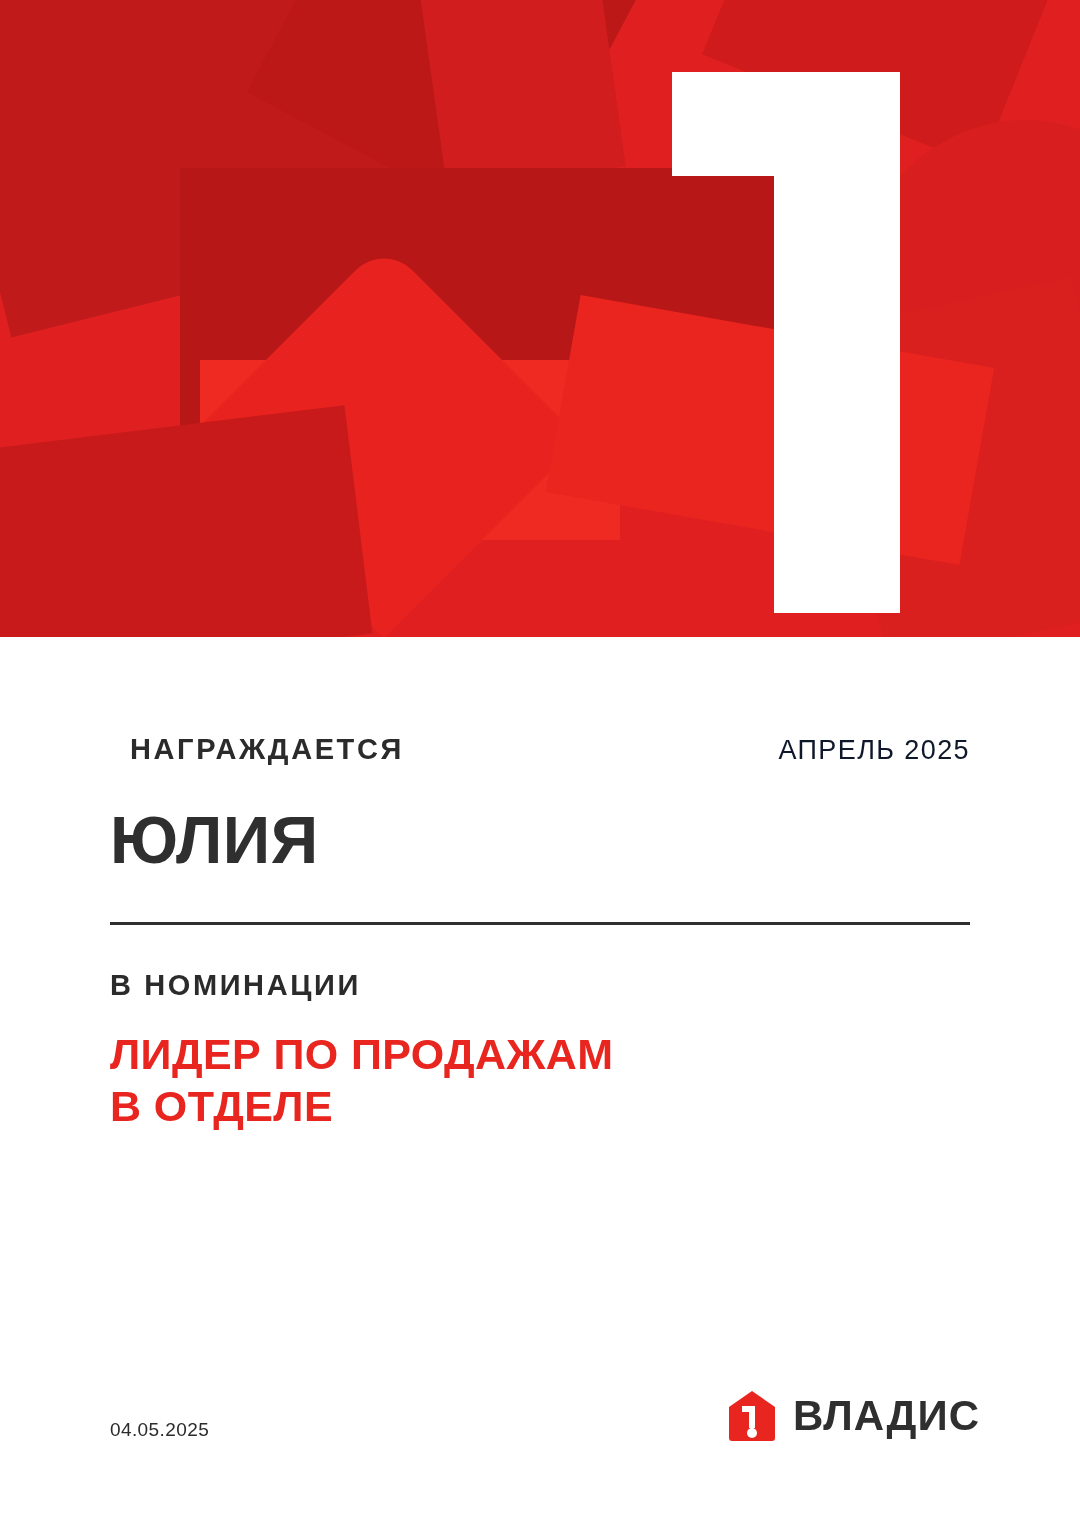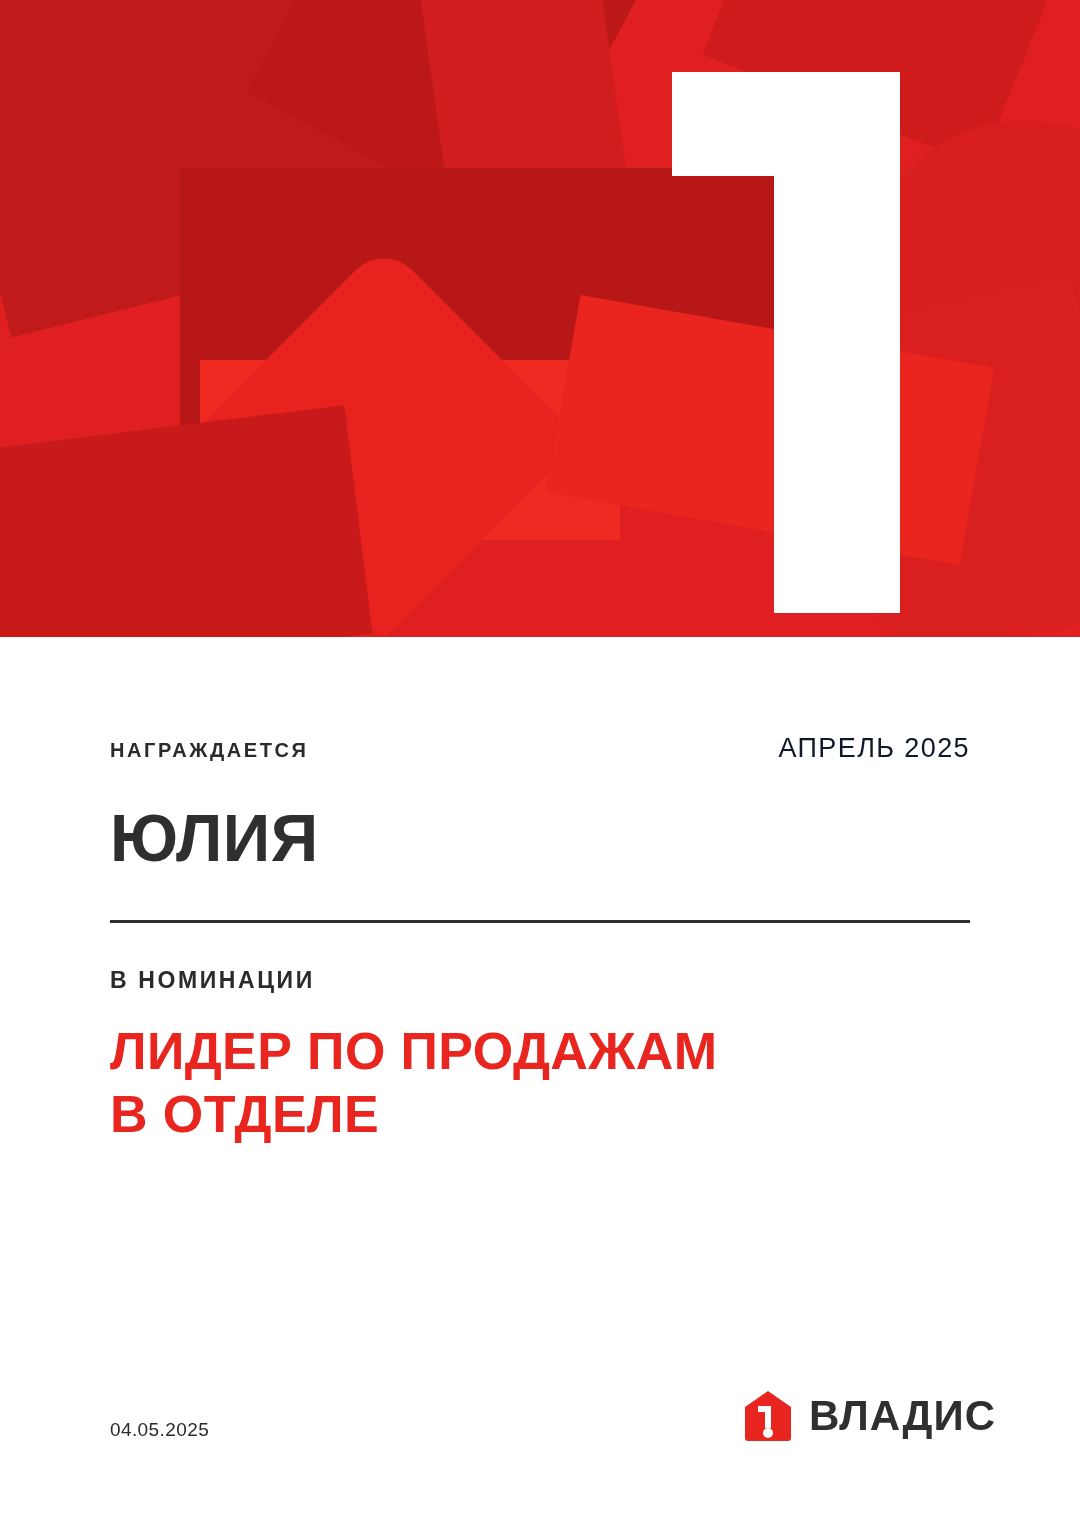--- a/index.html
+++ b/index.html
@@ -134,25 +134,26 @@
     position: relative;
     padding: 0 110px;
   }
   .row-top {
     display: flex;
     align-items: baseline;
     justify-content: space-between;
     margin-top: 96px;
   }
   .eyebrow {
-    font-size: 20px;
+    font-size: 29px;
     letter-spacing: 2.6px;
     font-weight: bold;
     color: #2b2b2b;
     text-transform: uppercase;
+    margin-left: 20px;
   }
   .month {
     font-size: 27px;
     letter-spacing: 1.4px;
     color: #0f172a;
     font-weight: normal;
     text-transform: uppercase;
   }
   .recipient {
     margin-top: 36px;
@@ -164,41 +165,41 @@
     text-transform: uppercase;
   }
   .divider {
     margin-top: 42px;
     height: 3px;
     background: #2f2f2f;
     width: 100%;
   }
   .nomination-label {
     margin-top: 44px;
-    font-size: 23px;
+    font-size: 29px;
     letter-spacing: 2.6px;
     font-weight: bold;
     color: #2b2b2b;
     text-transform: uppercase;
   }
   .nomination-title {
     margin-top: 26px;
-    font-size: 52px;
+    font-size: 43px;
     line-height: 1.22;
     font-weight: bold;
     color: #e8261f;
     letter-spacing: 0.4px;
     text-transform: uppercase;
   }
 
   
   .footer {
     position: absolute;
     left: 110px;
-    right: 84px;
+    right: 100px;
     bottom: 82px;
     display: flex;
     align-items: flex-end;
     justify-content: space-between;
   }
   .footer-left {
     font-size: 19px;
     line-height: 1.75;
     color: #2b2b2b;
     letter-spacing: 0.6px;

